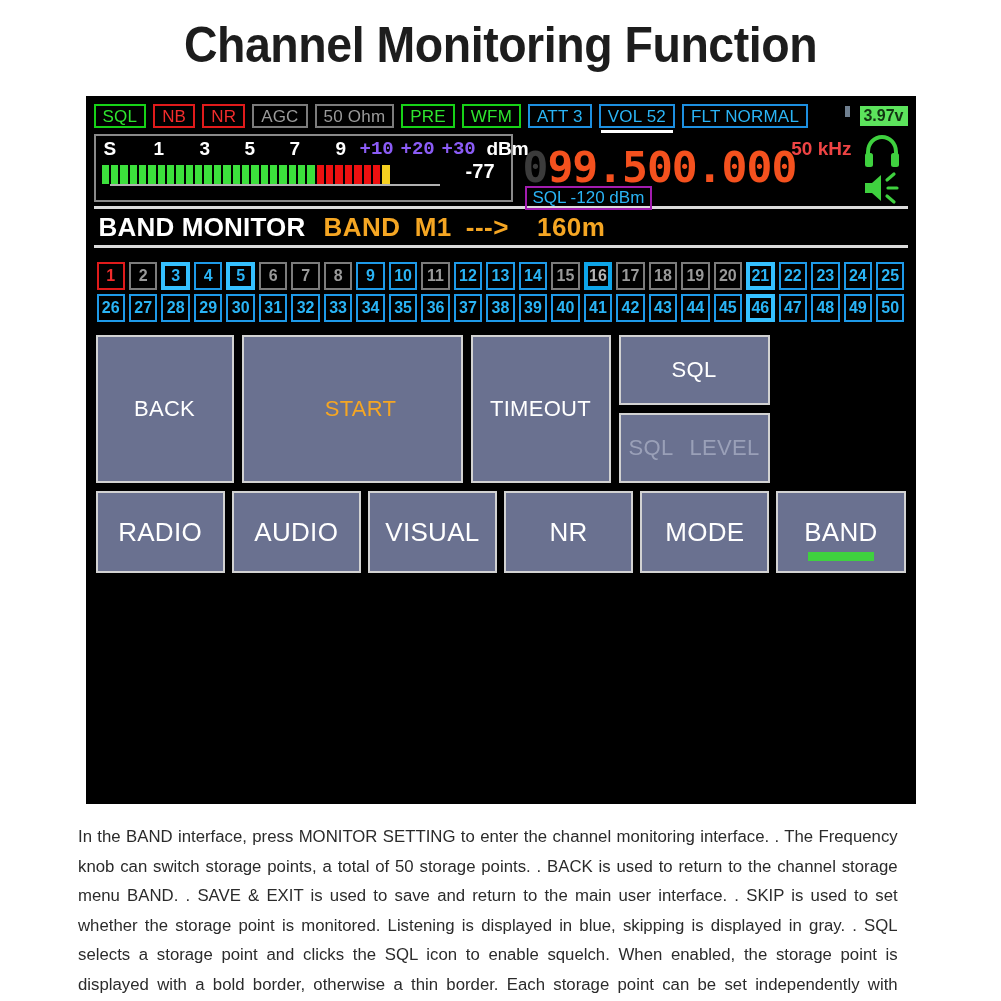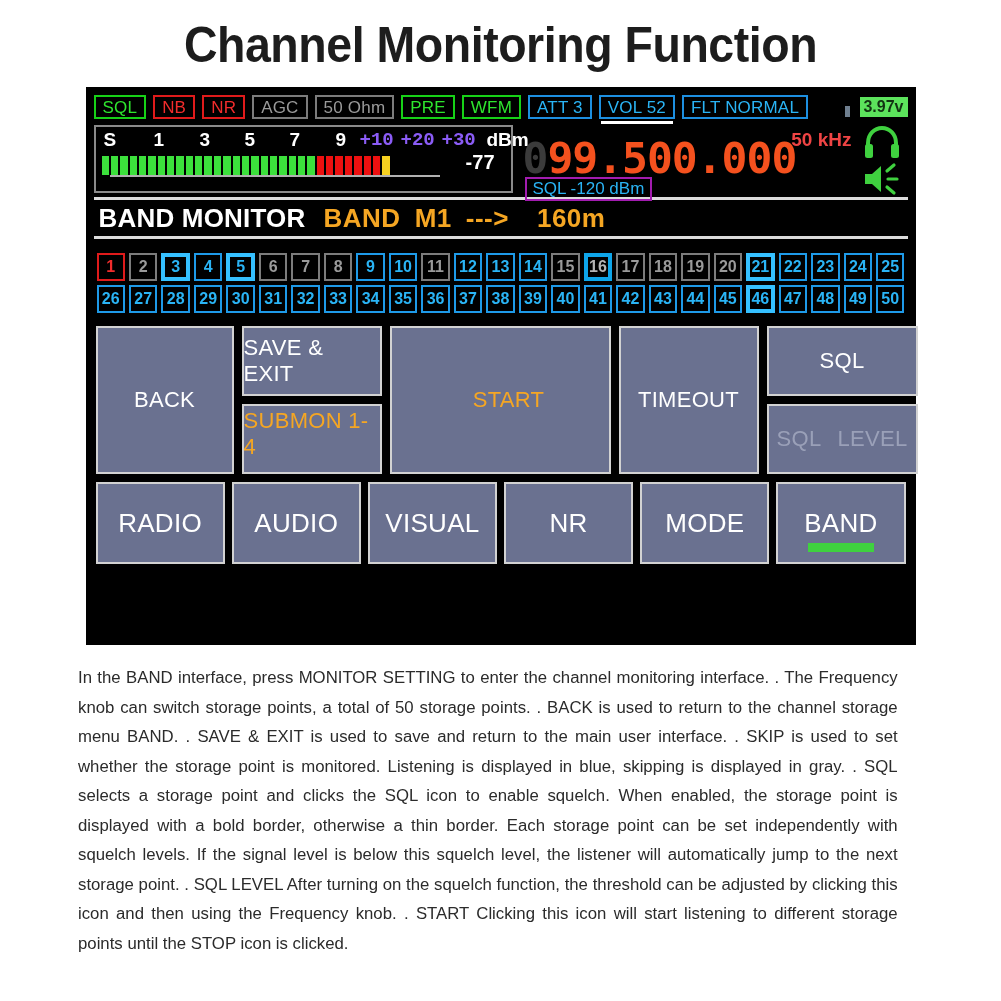--- a/index.html
+++ b/index.html
@@ -25,22 +25,22 @@
     line-height: 1;
     padding-top: 20px;
     padding-bottom: 12px;
     transform: scaleX(0.93);
   }
 
   
   .screen {
     position: relative;
     width: 830px;
-    height: 558px;
-    margin: 5px auto;
+    height: 708px;
+    margin: 14px auto;
     background: #000000;
     box-sizing: border-box;
     padding: 7px 8px;
   }
 
   
   .statusbar {
     display: flex;
     align-items: center;
     height: 26px;
@@ -68,21 +68,21 @@
     position: absolute;
     left: 2px; right: 2px;
     bottom: -5px;
     height: 3px;
     background: #ffffff;
   }
   .spacer { flex: 1 1 auto; }
 
   .battery {
     display: flex;
-    align-items: flex-end;
+    align-items: flex-start;
     margin-left: 2px;
     gap: 10px;
   }
   .battery .nub {
     width: 5px; height: 11px;
     background: #6f7f8f;
   }
   .battery .body {
     background: #5ce35c;
     color: #123312;
@@ -512,24 +512,20 @@
       <div class="ch blue">45</div>
       <div class="ch blue-bold">46</div>
       <div class="ch blue">47</div>
       <div class="ch blue">48</div>
       <div class="ch blue">49</div>
       <div class="ch blue">50</div>
     </div>
 
   <div class="btnarea">
     <div class="btn btn-back">BACK</div>
-    <div class="col-split">
-      <div class="btn btn-saveexit">SAVE &amp; EXIT</div>
-      <div class="btn orange btn-submon">SUBMON  1-4</div>
-    </div>
     <div class="btn orange btn-start">START</div>
     <div class="col-split col-right1">
       <div class="btn">TIMEOUT</div>
     </div>
     <div class="col-split col-right2">
       <div class="btn">SQL</div>
       <div class="btn dim">
         <span class="sql-level-inner">
           <span>SQL</span>
           <span>LEVEL</span>

